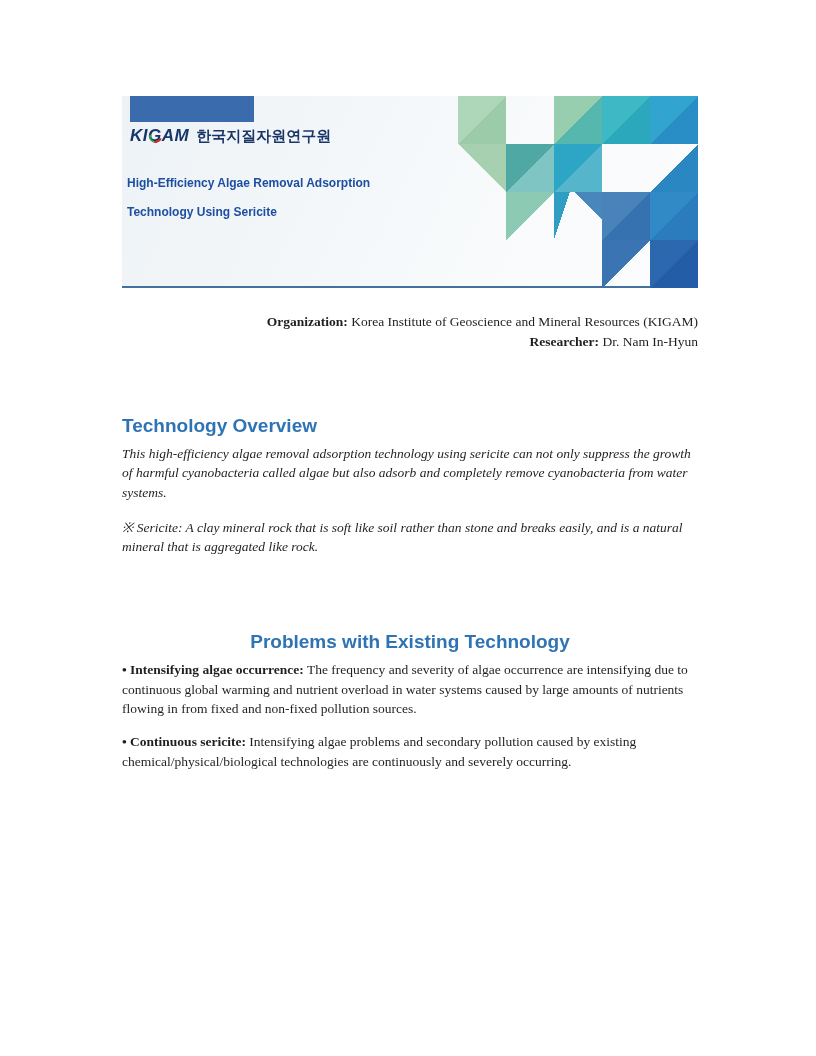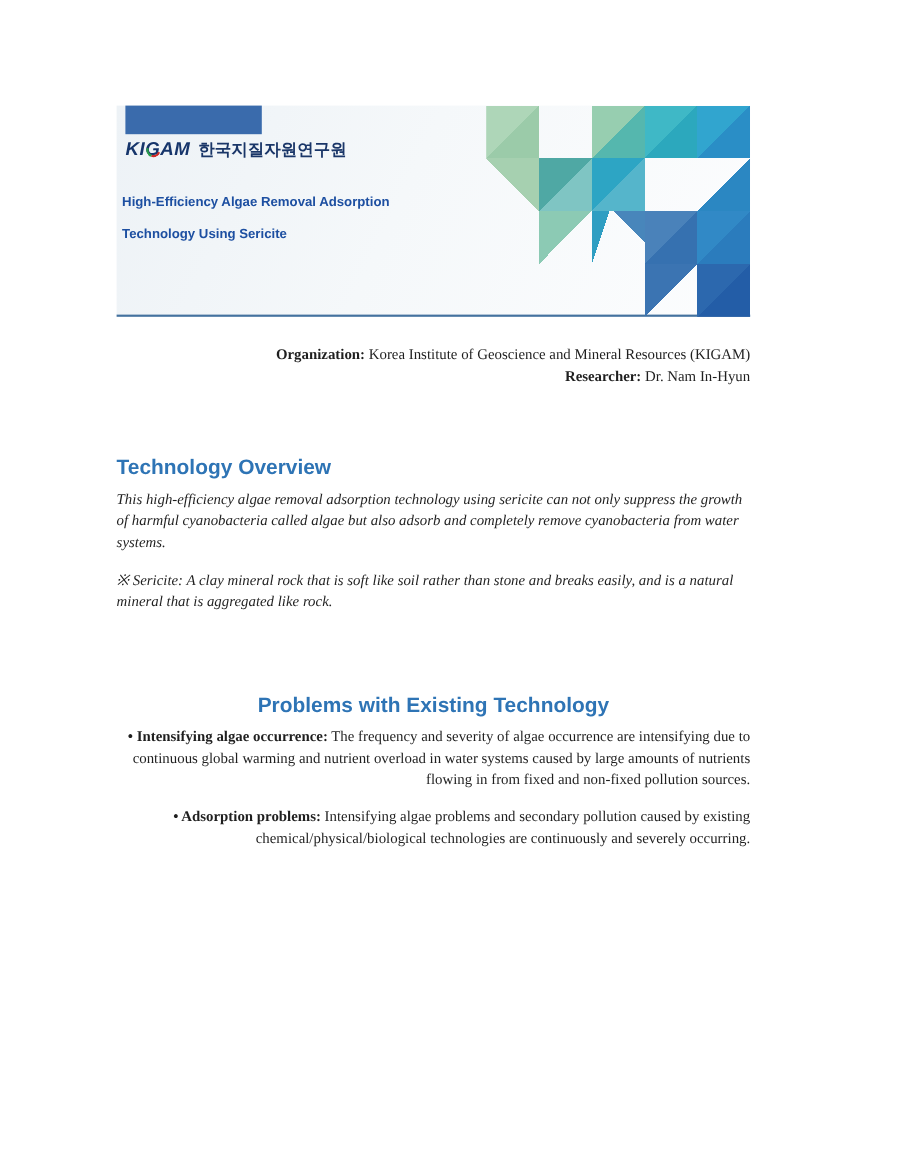--- a/index.html
+++ b/index.html
@@ -9,21 +9,21 @@
     font-family: "Liberation Serif", serif;
     position: relative;
     overflow: hidden;
   }
   .page {
     position: absolute; left: 0; top: 0;
     width: 816px; height: 1056px;
     background: #ffffff;
   }
   .content {
-    position: absolute; left: 106px; top: 96px; width: 576px;
+    position: absolute; left: 122px; top: 96px; width: 576px;
   }
 
   
   .banner {
     position: relative;
     height: 192px;
     background: linear-gradient(115deg, #edf2f6 0%, #f5f8fa 45%, #fcfdfe 100%);
     border-bottom: 2px solid #44729f;
   }
   .banner-bar {
@@ -95,21 +95,20 @@
   .note-p {
     margin-top: 16px;
     font-style: italic;
     font-size: 13.5px; line-height: 19.3px;
     color: #1f1f1f;
   }
   .bullet-p {
     margin-top: 8px; margin-bottom: 14px;
     font-size: 13.5px; line-height: 19.3px;
     color: #1f1f1f;
-    text-align: right;
   }
   .bullet-p b { font-weight: bold; }
 </style>
 </head>
 <body>
 
 <div class="page">
   <div class="content">
 
     <div class="banner">
@@ -160,16 +159,16 @@
       <div><b>Organization:</b><span> Korea Institute of Geoscience and Mineral Resources (KIGAM)</span></div>
       <div><b>Researcher:</b><span> Dr. Nam In-Hyun</span></div>
     </div>
 
     <div class="h2 overview">Technology Overview</div>
     <p class="body-p">This high-efficiency algae removal adsorption technology using sericite can not only suppress the growth of harmful cyanobacteria called algae but also adsorb and completely remove cyanobacteria from water systems.</p>
     <p class="note-p">※ Sericite: A clay mineral rock that is soft like soil rather than stone and breaks easily, and is a natural mineral that is aggregated like rock.</p>
 
     <div class="h2 problems">Problems with Existing Technology</div>
     <p class="bullet-p"><b>• Intensifying algae occurrence:</b><span> The frequency and severity of algae occurrence are intensifying due to continuous global warming and nutrient overload in water systems caused by large amounts of nutrients flowing in from fixed and non-fixed pollution sources.</span></p>
-    <p class="bullet-p"><b>• Adsorption problems:</b><span> Intensifying algae problems and secondary pollution caused by existing chemical/physical/biological technologies are continuously and severely occurring.</span></p>
+    <p class="bullet-p"><b>• Continuous sericite:</b><span> Intensifying algae problems and secondary pollution caused by existing chemical/physical/biological technologies are continuously and severely occurring.</span></p>
 
   </div>
 </div>
 
 </body></html>

